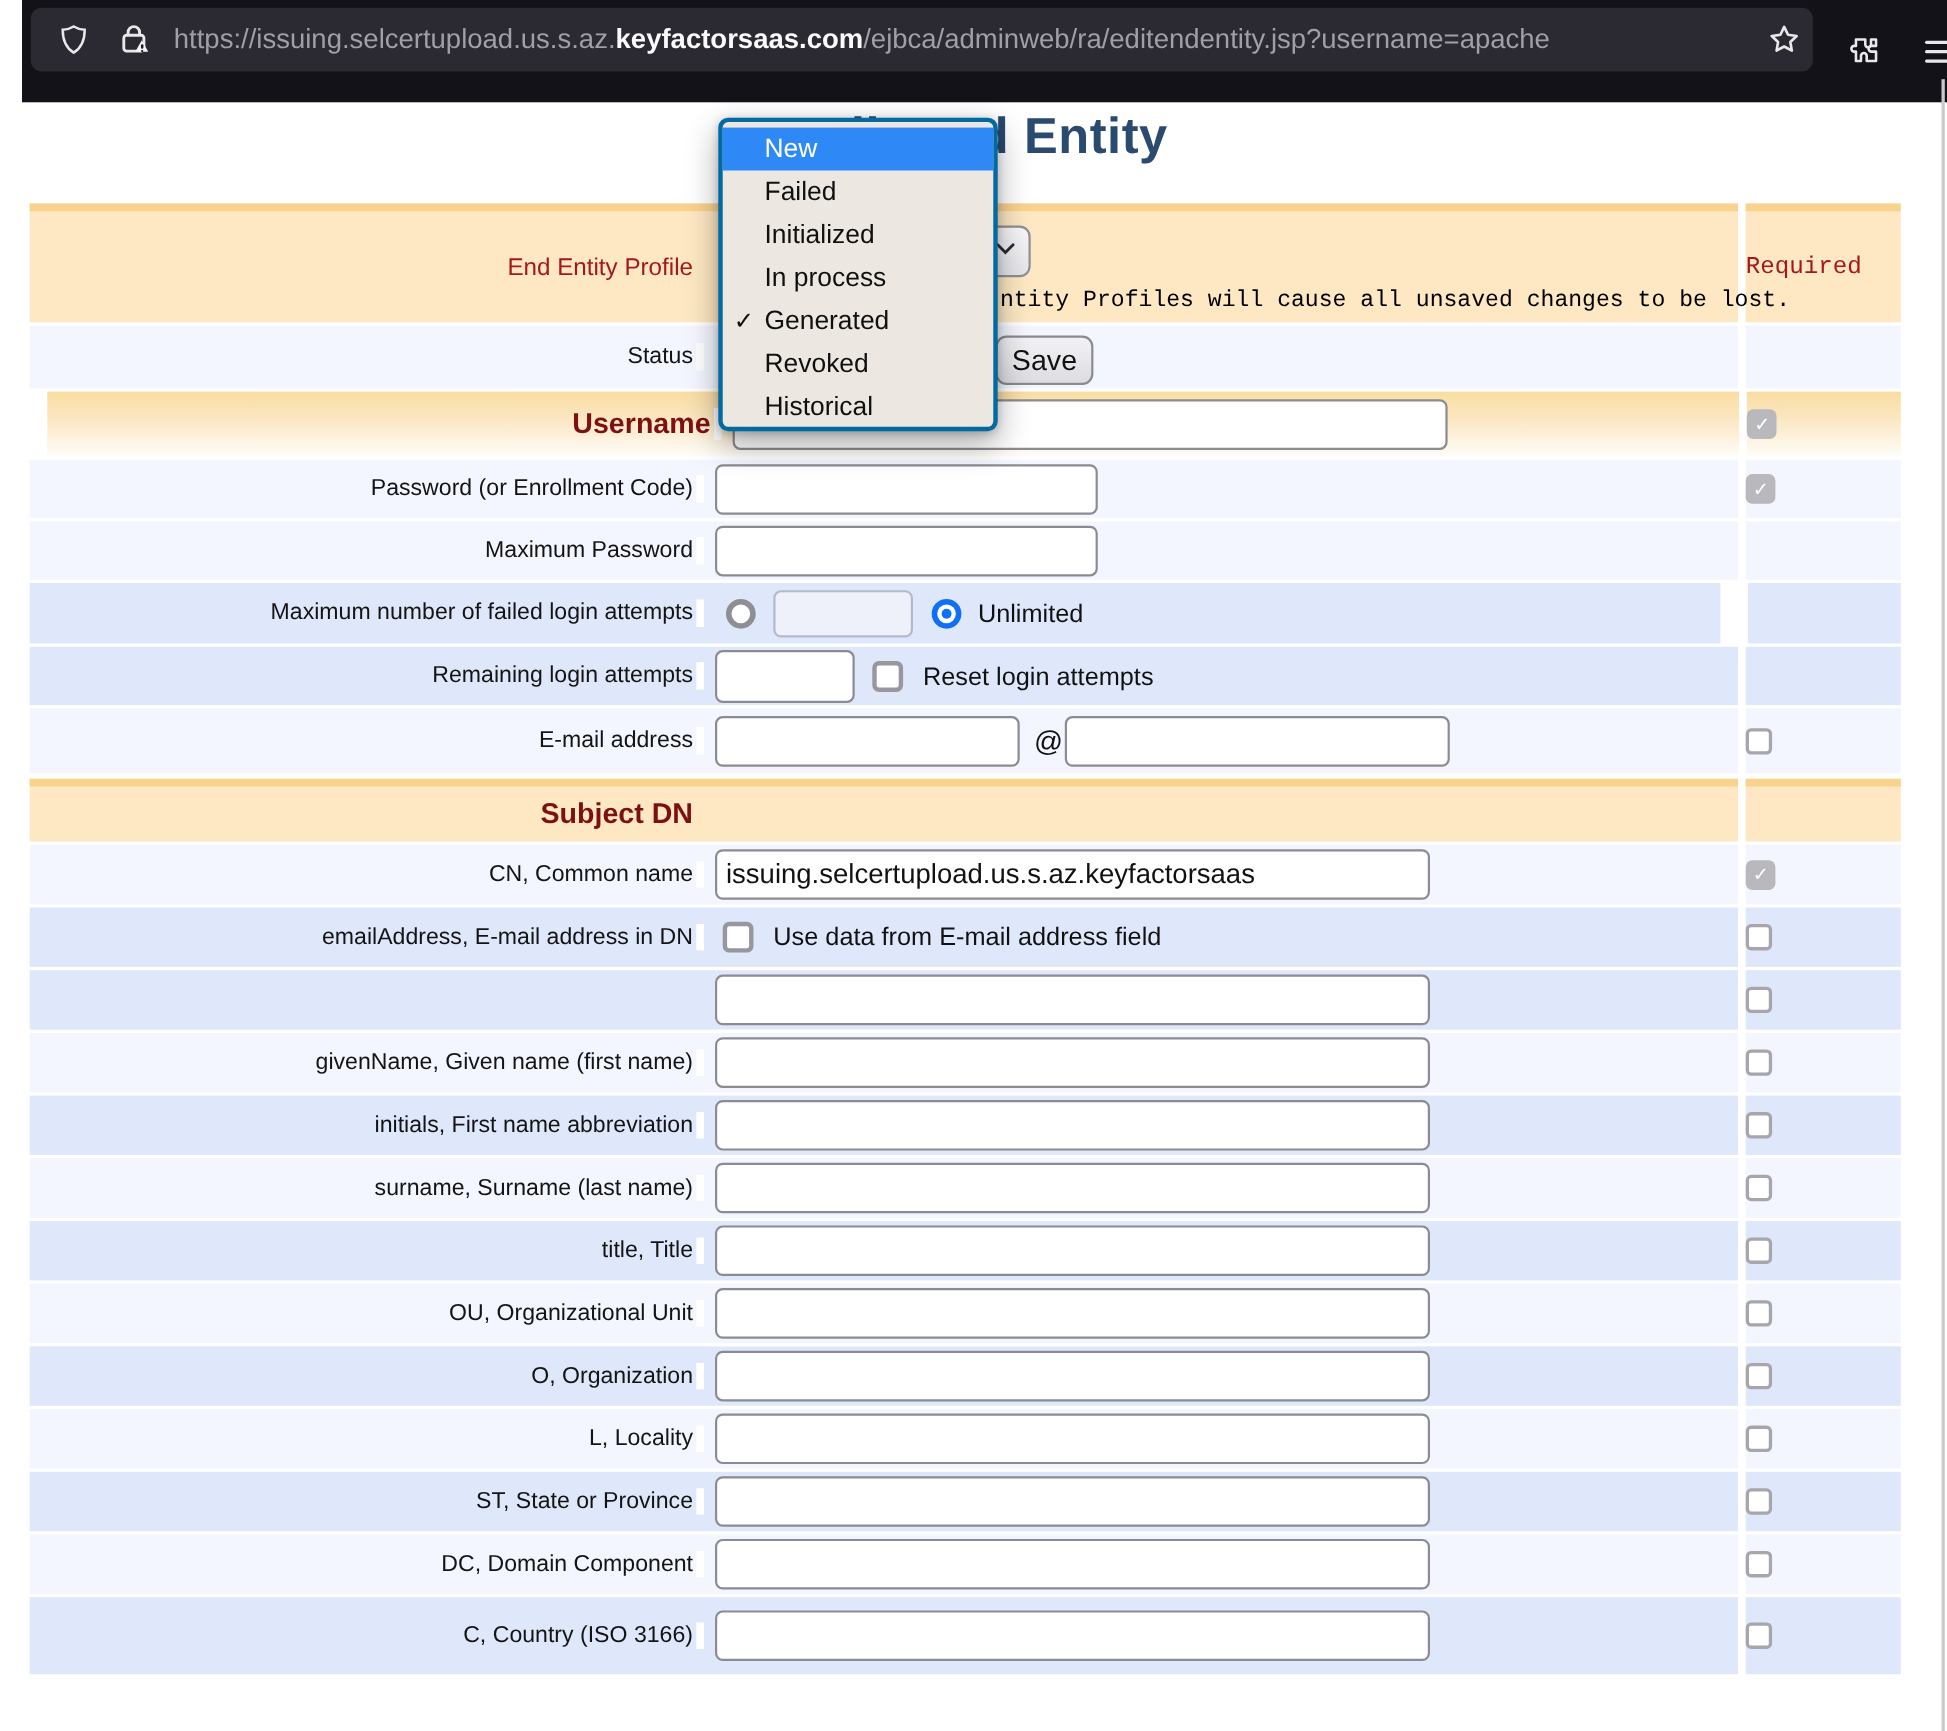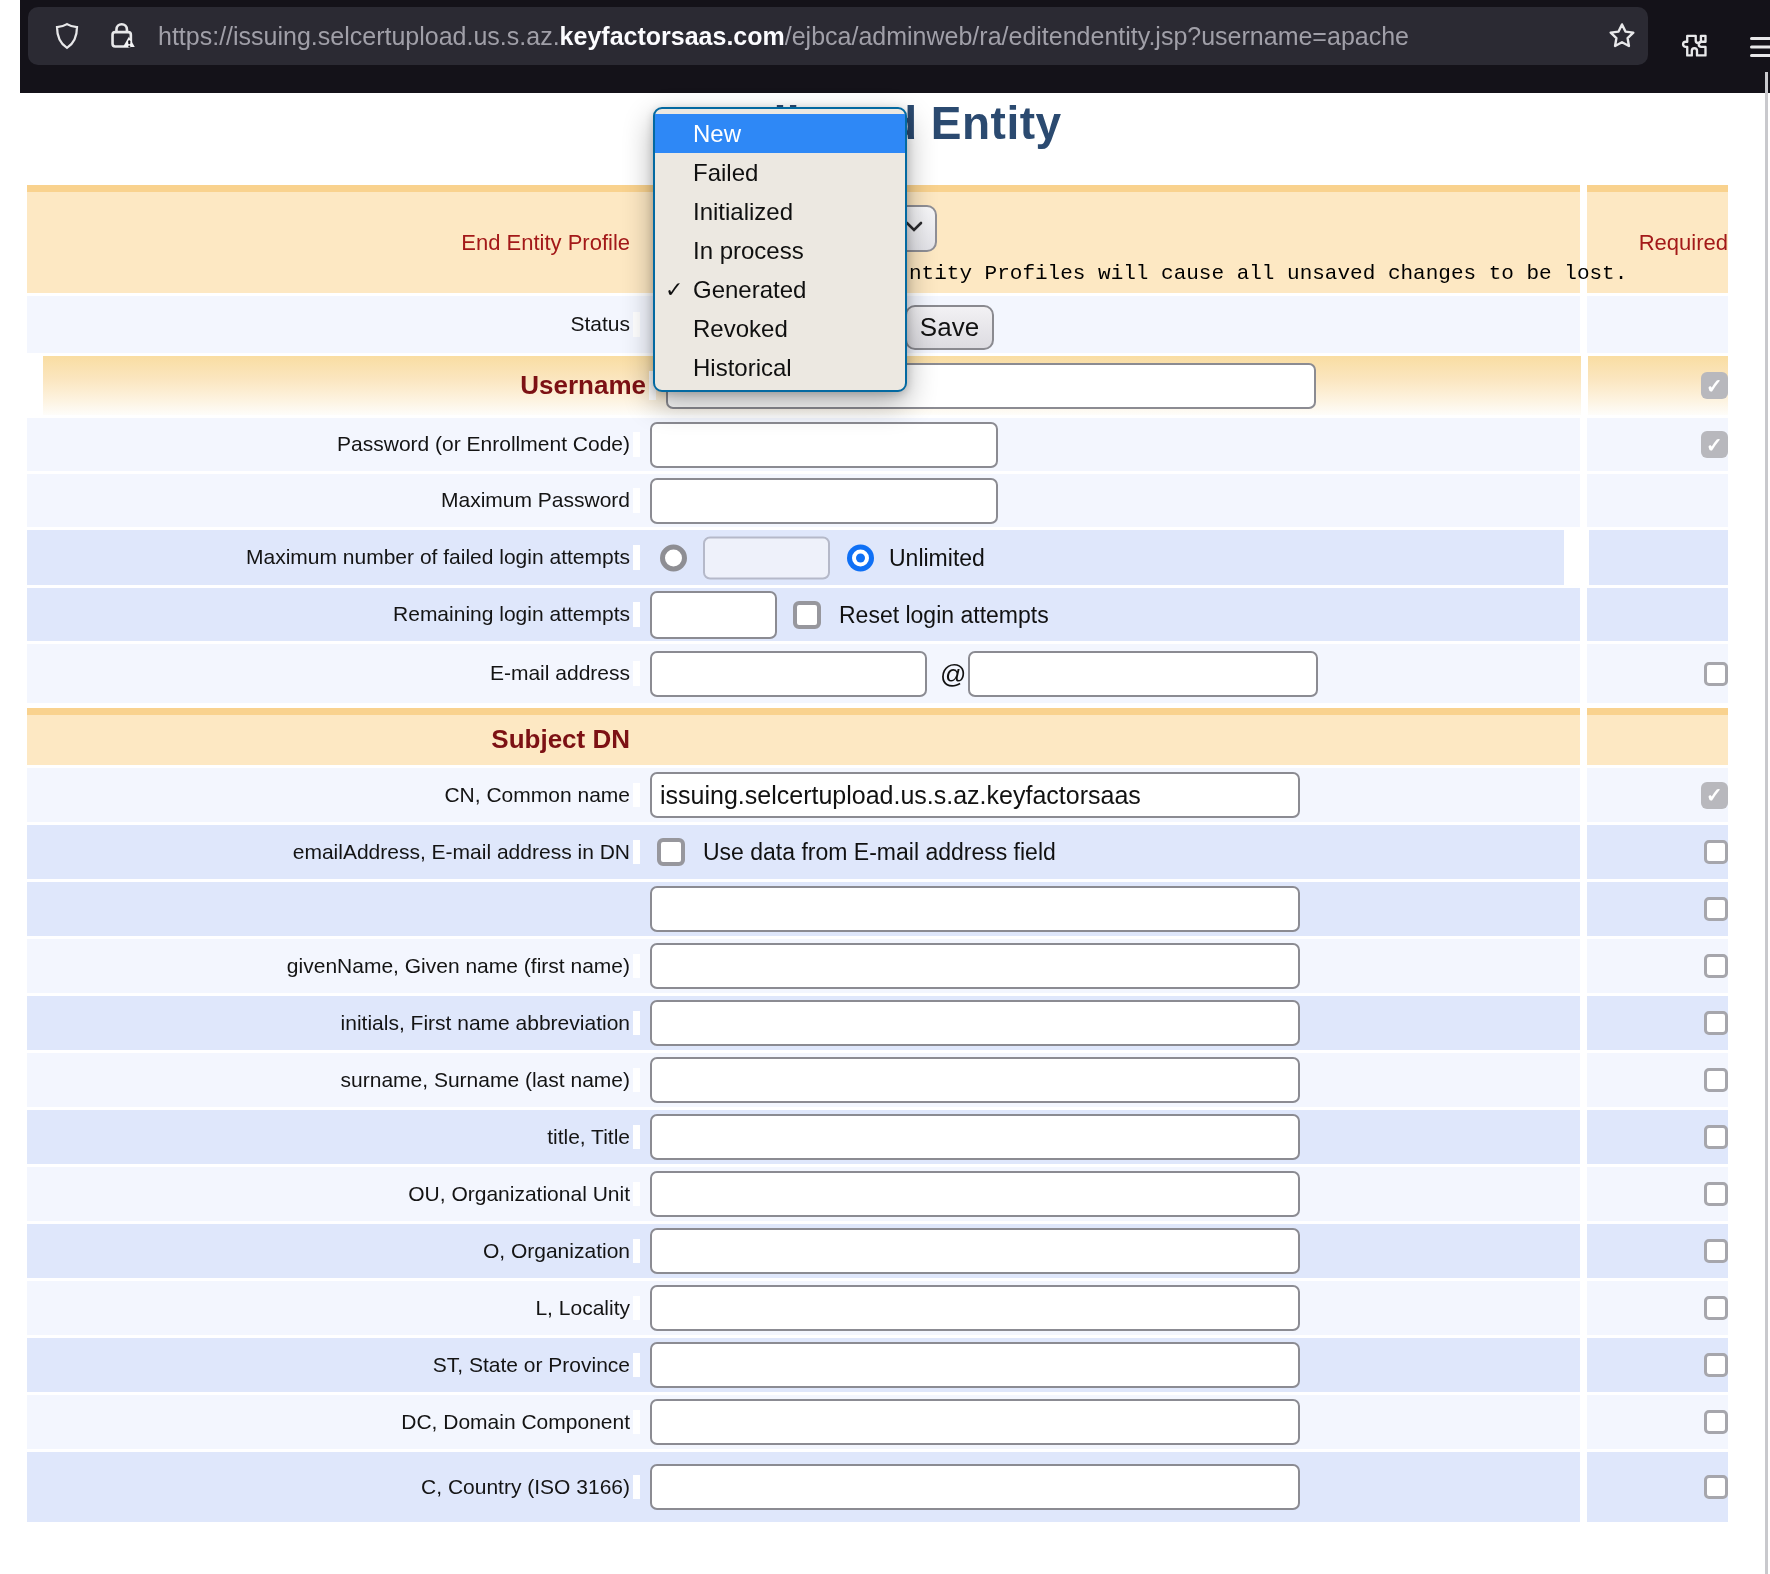--- a/index.html
+++ b/index.html
@@ -23,21 +23,21 @@
   #url-text .bold{color:#fbfbfe;font-weight:bold;}
 
   
   #page-title{position:absolute;left:727px;top:96px;font-size:46px;font-weight:bold;
     color:var(--title-navy);letter-spacing:.5px;z-index:2;}
   #scroll-line{position:absolute;left:1765px;top:72px;width:3px;height:1502px;background:#c9c9cd;}
 
   #form-table{position:absolute;left:27px;top:185px;width:1701px;}
   .row{display:flex;margin-bottom:3px;}
   .cell-main{width:1553px;position:relative;display:flex;align-items:center;}
-  .cell-req{width:141px;margin-left:7px;display:flex;align-items:center;justify-content:flex-end;}
+  .cell-req{width:141px;margin-left:7px;display:flex;align-items:center;justify-content:flex-start;font-family:Liberation Mono, monospace;}
   .bg-light .cell-main,.bg-light .cell-req{background:var(--row-light);}
   .bg-dark .cell-main,.bg-dark .cell-req{background:var(--row-dark);}
   .bg-header .cell-main,.bg-header .cell-req{background:var(--header-orange);border-top:7px solid var(--header-strip);}
   .bg-gradient .cell-main,.bg-gradient .cell-req{
     background:linear-gradient(180deg,#f9dda2 0%,#fbe6c0 40%,#fdf3e0 75%,#fefdfa 100%);}
   .label-col{width:613px;text-align:right;padding-right:3px;border-right:7px solid #fff;
     font-size:21px;color:#141414;line-height:1.15;}
   .row.is-header .label-col{border-right-color:transparent;}
   .label-red{color:var(--label-red);font-size:22px;}
   .label-maroon{color:var(--label-maroon);font-weight:bold;font-size:26px;}
@@ -66,21 +66,21 @@
   .mac-select .chev{position:absolute;right:10px;top:50%;transform:translateY(-50%);}
   .warning-text{position:absolute;left:882px;top:70px;font-family:Liberation Mono, monospace;
     font-size:21px;color:#000;white-space:nowrap;}
   .save-btn{position:absolute;left:878px;top:9px;width:89px;height:45px;border-radius:10px;
     background:linear-gradient(#f2f1f4,#dddce1);border:2px solid #8a8a90;
     font-size:26px;color:#111;display:flex;align-items:center;justify-content:center;
     font-family:"Liberation Sans",sans-serif;}
 
   
   #status-popup{position:absolute;left:653px;top:107px;width:254px;height:285px;z-index:10;
-    background:#ece8e1;border:2px solid #0369a1;border-radius:9px;padding:5px 0;
+    background:#ece8e1;border:4px solid #0369a1;border-radius:9px;padding:5px 0;
     box-shadow:0 12px 30px rgba(0,0,0,.32),0 2px 8px rgba(0,0,0,.18);}
   .popup-item{position:relative;height:39px;display:flex;align-items:center;
     padding-left:38px;font-size:24px;color:#101010;white-space:nowrap;}
   .popup-item.highlighted{background:var(--accent-blue);color:#fff;}
   .popup-item .check{position:absolute;left:10px;font-size:22px;}
 </style>
 </head>
 <body>
 
 <div id="stage">

